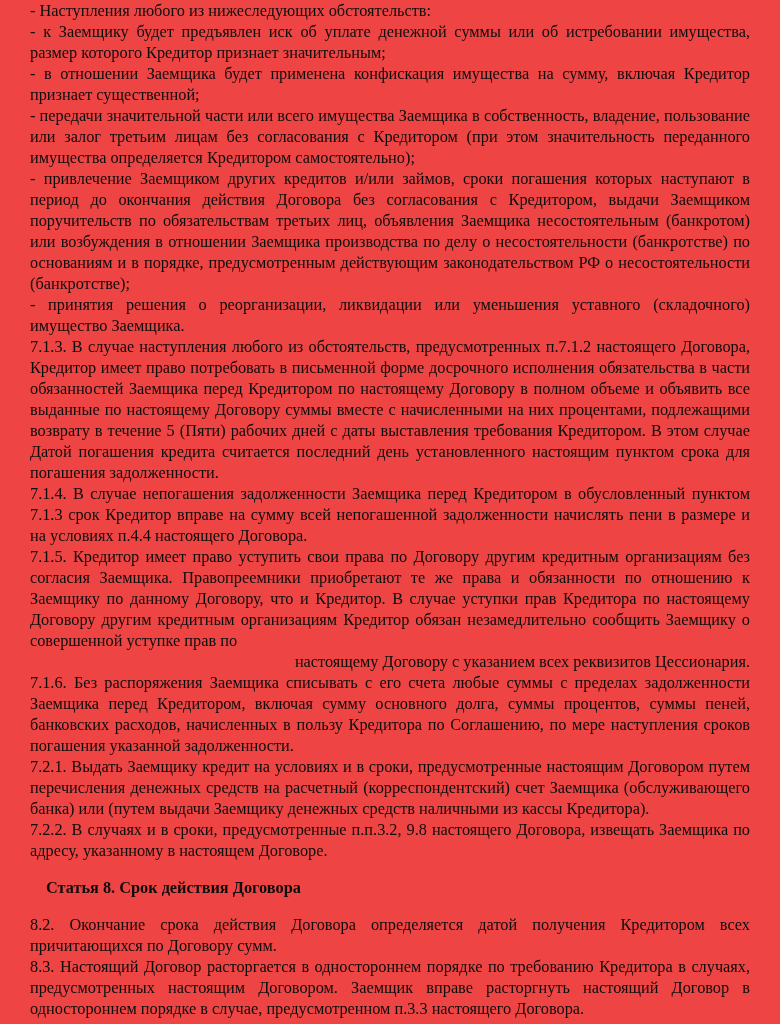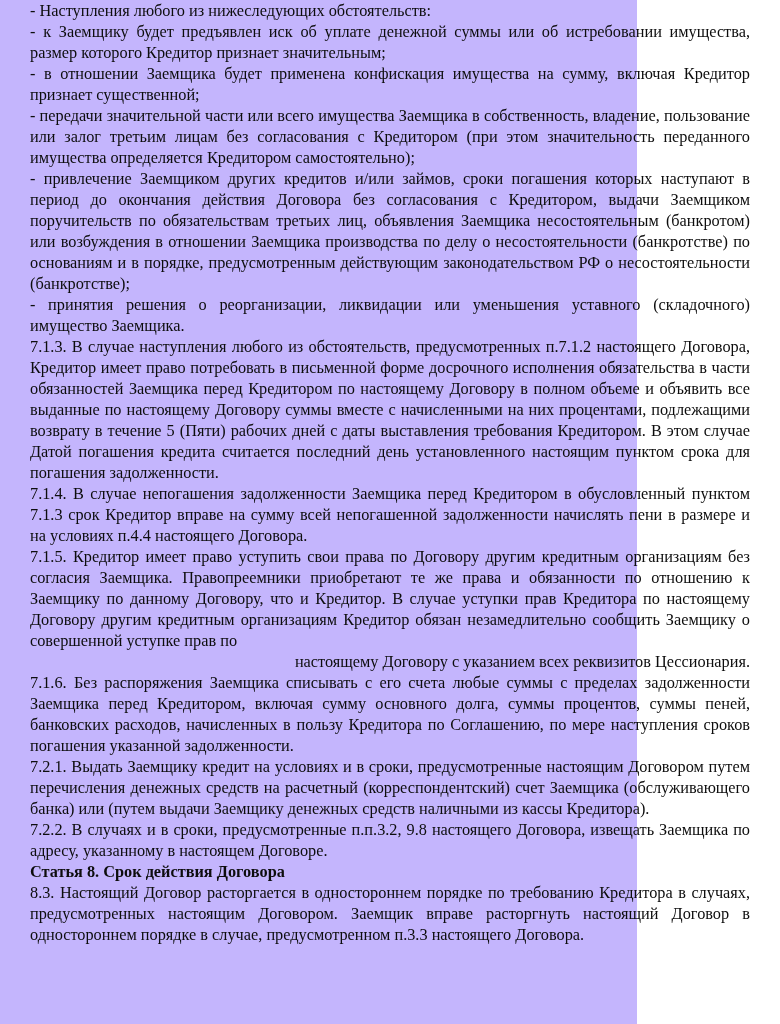--- a/index.html
+++ b/index.html
@@ -10,23 +10,23 @@
   }
   body {
     width: 780px;
     height: 1024px;
     overflow: hidden;
     font-family: "Liberation Serif", "DejaVu Serif", serif;
     color: #0d0d0d;
   }
   #page {
     position: relative;
-    width: 637px;
+    width: 780px;
     height: 1024px;
-    background: #c4b5fd;
+    background: #ef4444;
     box-sizing: border-box;
     padding: 0px 30px 0px 30px;
     font-family: Liberation Serif, serif;
   }
   .doc-body {
     width: 720px;
     font-size: 16.3px;
     line-height: 21.0px;
     text-align: justify;
     text-justify: inter-word;
@@ -36,21 +36,21 @@
   }
   
   p.para {
     margin: 0;
     padding: 0;
     text-align: justify;
     text-indent: 0;
   }
   
   p.heading {
-    margin: 0;
+    margin: 16px;
     padding: 0;
     font-weight: bold;
     text-align: left;
   }
   
   .hardbreak { display: block; text-align: right; }
 </style>
 </head>
 <body>
 
@@ -82,17 +82,18 @@
     <p class="para">7.1.6. Без распоряжения Заемщика списывать с его счета любые суммы с пределах задолженности Заемщика перед Кредитором, включая сумму основного долга, суммы процентов, суммы пеней, банковских расходов, начисленных в пользу Кредитора по Соглашению, по мере наступления сроков погашения указанной задолженности.</p>
 
 
     <p class="para">7.2.1. Выдать Заемщику кредит на условиях и в сроки, предусмотренные настоящим Договором путем перечисления денежных средств на расчетный (корреспондентский) счет Заемщика (обслуживающего банка) или (путем выдачи Заемщику денежных средств наличными из кассы Кредитора).</p>
 
     <p class="para">7.2.2. В случаях и в сроки, предусмотренные п.п.3.2, 9.8 настоящего Договора, извещать Заемщика по адресу, указанному в настоящем Договоре.</p>
 
     <p class="heading">Статья 8. Срок действия Договора</p>
 
 
+    <p class="para">8.2. Окончание срока действия Договора определяется датой получения Кредитором всех причитающихся по Договору сумм.</p>
 
     <p class="para">8.3. Настоящий Договор расторгается в одностороннем порядке по требованию Кредитора в случаях, предусмотренных настоящим Договором. Заемщик вправе расторгнуть настоящий Договор в одностороннем порядке в случае, предусмотренном п.3.3 настоящего Договора.</p>
 
   </div>
 </div>
 
 </body></html>

